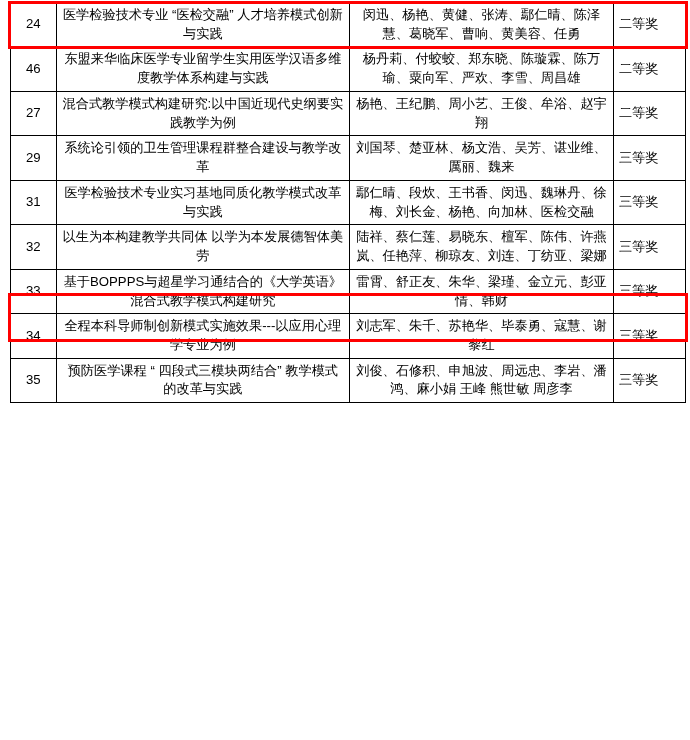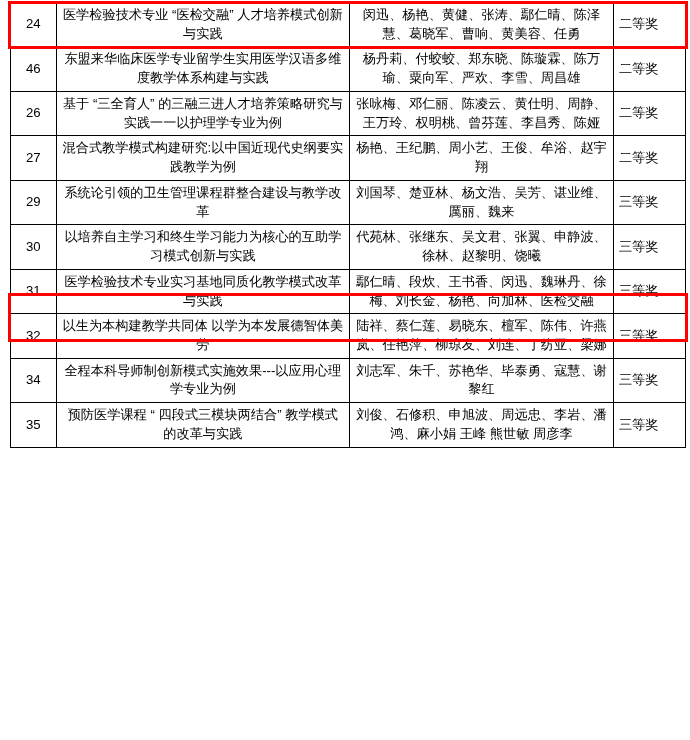--- a/index.html
+++ b/index.html
@@ -87,63 +87,57 @@
         <td class="col-award">二等奖</td>
       </tr>
 
       <tr>
         <td class="col-no">46</td>
         <td class="col-title">东盟来华临床医学专业留学生实用医学汉语多维度教学体系构建与实践</td>
         <td class="col-authors">杨丹莉、付蛟蛟、郑东晓、陈璇霖、陈万瑜、粟向军、严欢、李雪、周昌雄</td>
         <td class="col-award">二等奖</td>
       </tr>
 
-      <tr>
-        <td class="col-no">26</td>
-        <td class="col-title">基于 “三全育人” 的三融三进人才培养策略研究与实践一一以护理学专业为例</td>
-        <td class="col-authors">张咏梅、邓仁丽、陈凌云、黄仕明、周静、王万玲、权明桃、曾芬莲、李昌秀、陈娅</td>
-        <td class="col-award">二等奖</td>
-      </tr>
 
       <tr>
         <td class="col-no">27</td>
         <td class="col-title">混合式教学模式构建研究:以中国近现代史纲要实践教学为例</td>
         <td class="col-authors">杨艳、王纪鹏、周小艺、王俊、牟浴、赵宇翔</td>
         <td class="col-award">二等奖</td>
       </tr>
 
 
       <tr>
         <td class="col-no">29</td>
         <td class="col-title">系统论引领的卫生管理课程群整合建设与教学改革</td>
         <td class="col-authors">刘国琴、楚亚林、杨文浩、吴芳、谌业维、厲丽、魏来</td>
         <td class="col-award">三等奖</td>
       </tr>
 
-      <tr>
-        <td class="col-no">30</td>
-        <td class="col-title">以培养自主学习和终生学习能力为核心的互助学习模式创新与实践</td>
-        <td class="col-authors">代苑林、张继东、吴文君、张翼、申静波、徐林、赵黎明、饶曦</td>
-        <td class="col-award">三等奖</td>
-      </tr>
 
       <tr>
         <td class="col-no">31</td>
         <td class="col-title">医学检验技术专业实习基地同质化教学模式改革与实践</td>
         <td class="col-authors">鄢仁晴、段炊、王书香、闵迅、魏琳丹、徐梅、刘长金、杨艳、向加林、医检交融</td>
         <td class="col-award">三等奖</td>
       </tr>
 
       <tr>
         <td class="col-no">32</td>
         <td class="col-title">以生为本构建教学共同体 以学为本发展德智体美劳</td>
         <td class="col-authors">陆祥、蔡仁莲、易晓东、檀军、陈伟、许燕岚、任艳萍、柳琼友、刘连、丁纺亚、梁娜</td>
         <td class="col-award">三等奖</td>
       </tr>
 
+      <tr>
+        <td class="col-no">33</td>
+        <td class="col-title">基于BOPPPS与超星学习通结合的《大学英语》混合式教学模式构建研究</td>
+        <td class="col-authors">雷霄、舒正友、朱华、梁瑾、金立元、彭亚情、韩财</td>
+        <td class="col-award">三等奖</td>
+      </tr>
 
       <tr>
         <td class="col-no">34</td>
         <td class="col-title">全程本科导师制创新模式实施效果---以应用心理学专业为例</td>
         <td class="col-authors">刘志军、朱千、苏艳华、毕泰勇、寇慧、谢黎红</td>
         <td class="col-award">三等奖</td>
       </tr>
 
       <tr>
         <td class="col-no">35</td>

